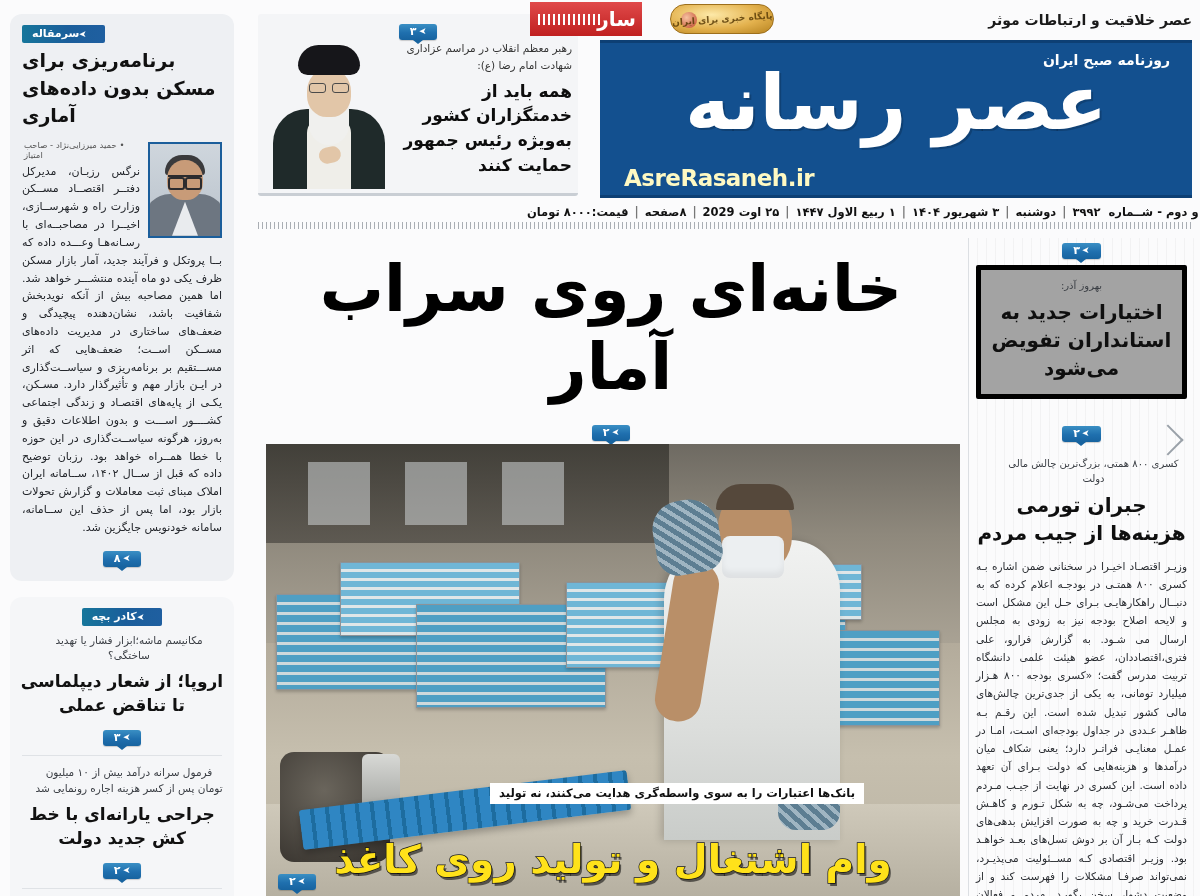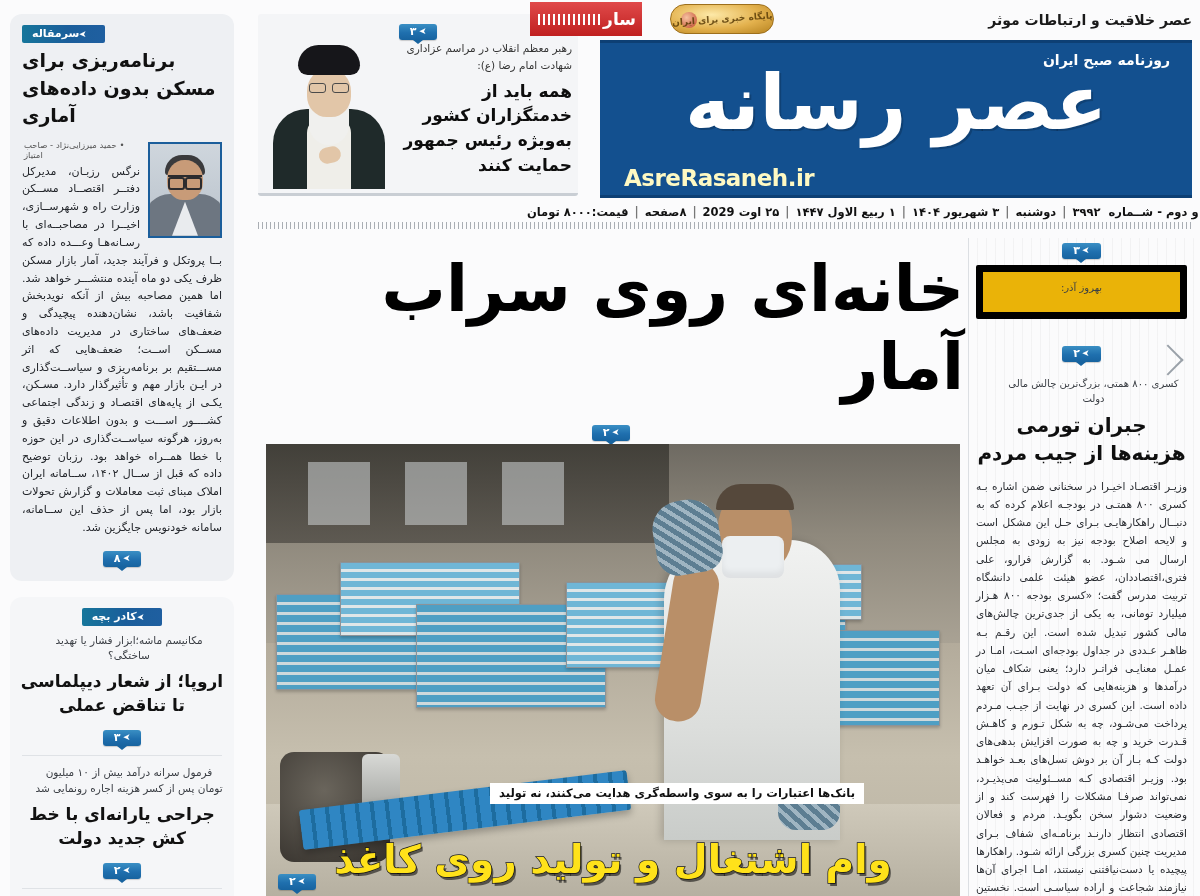--- a/index.html
+++ b/index.html
@@ -207,21 +207,21 @@
     position:absolute; left:10px; top:7px; width:16px;height:16px;
     border-radius:50%;
     background: radial-gradient(circle at 35% 35%, #f6c2a0, #c1462c);
   }
   .redlogo{
     position:absolute; left:-62px; top:2px; width:112px; height:34px;
     background: linear-gradient(180deg,#e04a4a 0%, #c02020 100%);
     display:flex; align-items:center; justify-content:flex-start;
     padding-right:6px; overflow:hidden;
   }
-  .redlogo .txt{ color:#fff; font-weight:bold; font-size:17px; letter-spacing:1px;text-align:right;}
+  .redlogo .txt{ color:#fff; font-weight:bold; font-size:20px; letter-spacing:1px;text-align:right;}
   .redlogo .bars{
     position:absolute; left:8px; top:12px; width:62px; height:11px;
     background: repeating-linear-gradient(90deg,#fff 0 2px, transparent 2px 5px);
   }
   .mastbar {
     position:absolute; left:8px; right:8px; top:40px; height:158px;
     background:#13508f;
     border-top:3px solid #0d3f74;
     border-bottom:3px solid #0d3f74;
     display:block;
@@ -258,21 +258,21 @@
 
   
   .lead {
     position:absolute; left:258px; top:238px; width:706px;
   }
   .lead-kicker{
     font-size:17px; font-weight:bold; color:#1a1a1a; text-align:center;
     letter-spacing:-.4px;
   }
   .lead-title{
-    font-size:64px; font-weight:bold; color:#000; 
+    font-size:64px; font-weight:bold; color:#000; text-align:center;
     line-height:1.22; margin-top:12px; letter-spacing:-2.5px;
   }
   .lead-badge{ text-align:center; margin-top:14px; }
 
   
   .photo {
     position:absolute; left:266px; top:444px; width:694px; height:452px;
     overflow:hidden;
     background:#9a9487;
     padding-left:16px;
@@ -391,22 +391,22 @@
   .rbox{ position:relative; }
   .rbox .tagrow{ text-align:center; margin-bottom:6px; }
   .r-kicker{
     font-size:10px; color:#3b3f45; text-align:center; line-height:1.55; margin-bottom:4px;
   }
   .r-title{
     font-size:20px; font-weight:bold; text-align:center; line-height:1.4;
     color:#0f0f0f; letter-spacing:-.4px;
   }
   .rframe{
-    border:7px solid #000000; padding:8px 6px 12px 6px; border-radius:2px;
-    background:#eab308;
+    border:5px solid #000000; padding:8px 6px 12px 6px; border-radius:2px;
+    background:#a3a3a3;
   }
   .rcorner{
     position:absolute; right:8px; top:8px; width:22px; height:22px;
     border-top:2px solid #9aa1a9; border-right:2px solid #9aa1a9;
     transform: rotate(45deg);
   }
   .r-body{
     font-size:10.5px; line-height:1.74; text-align:justify; color:#2a2d32;
     margin-top:10px; letter-spacing:-.1px;
     column-count:1;
@@ -601,20 +601,21 @@
 
     <div class="rbox">
       <div class="tagrow">
         <span class="pagebadge">
             <span class="arrw">➤</span>
             <span>۳</span>
           </span>
       </div>
       <div class="rframe">
         <div class="r-kicker">بهروز آذر:</div>
+        <div class="r-title">اختیارات جدید به استانداران تفویض می‌شود</div>
       </div>
     </div>
 
     <div class="rbox" style="margin-top:22px;">
       <div class="tagrow">
         <span class="pagebadge">
             <span class="arrw">➤</span>
             <span>۲</span>
           </span>
       </div>

